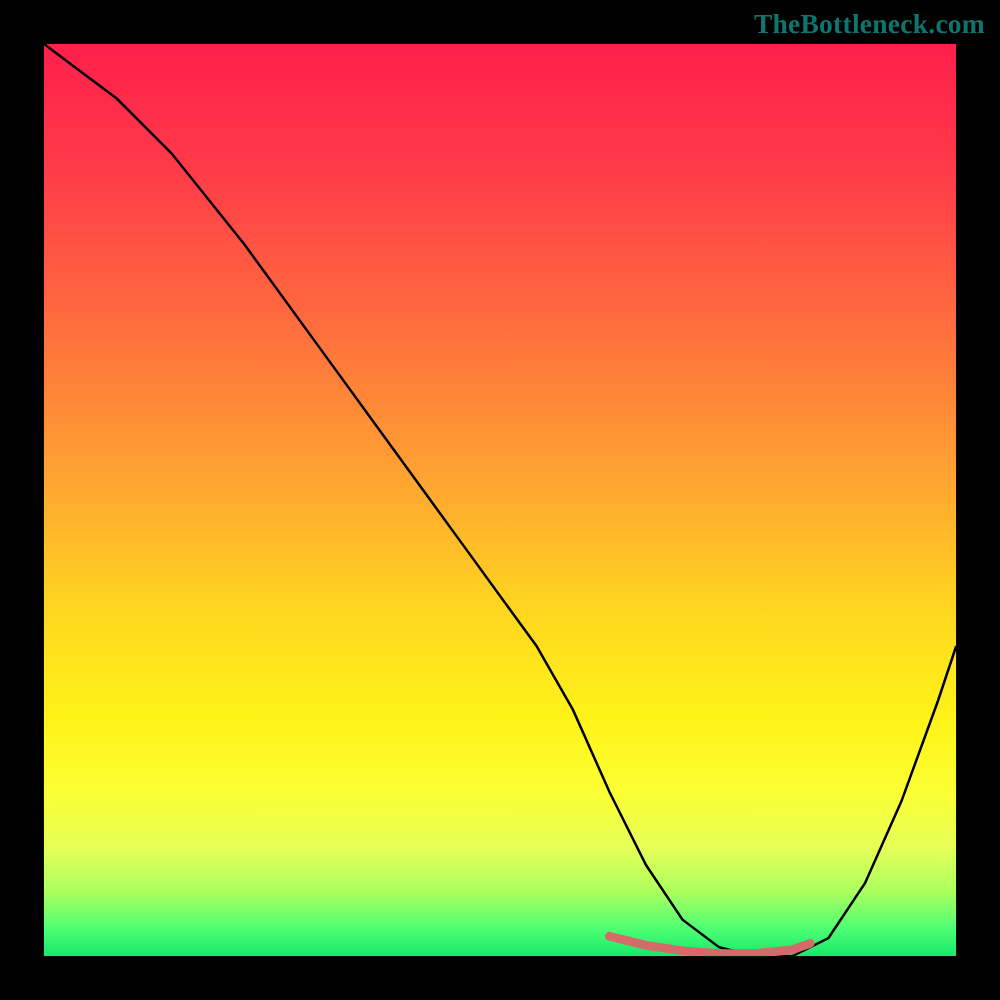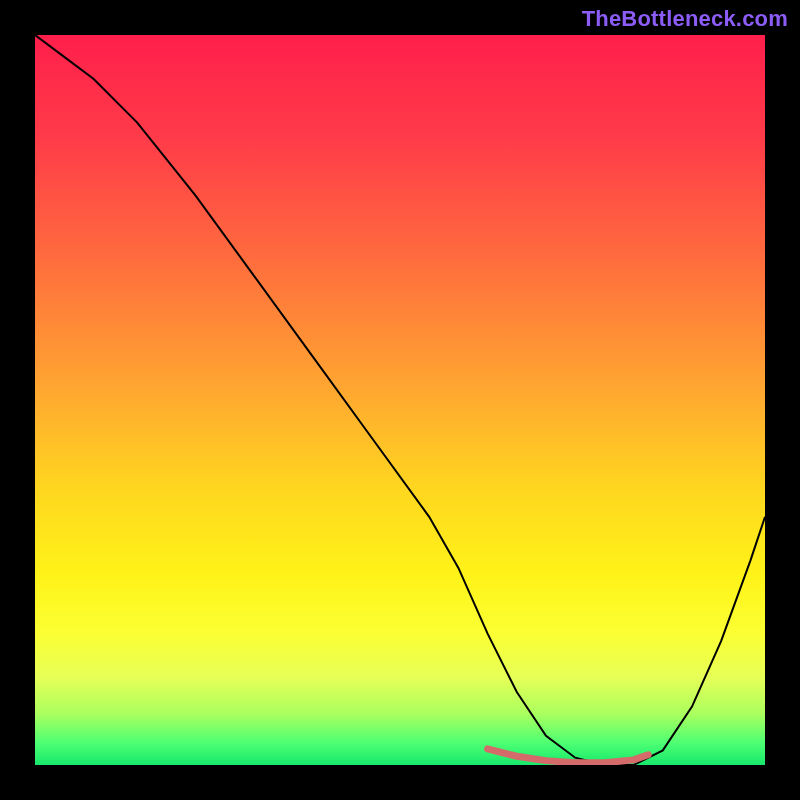--- a/index.html
+++ b/index.html
@@ -36,25 +36,26 @@
   svg.curve {
     position: absolute;
     inset: 0;
     width: 100%;
     height: 100%;
   }
   .watermark {
     position: absolute;
     top: 6px;
     right: 12px;
-    color: #8b5cf6;
+    color: #0f766e;
     font-size: 22px;
     font-weight: 600;
     letter-spacing: 0.2px;
     user-select: none;
+    font-family: Liberation Serif, serif;
   }
 </style>
 </head>
 <body>
 
 <div class="frame">
   <div class="plot">
     <div class="gradient" style="--grad: linear-gradient(to bottom, #ff1f4b 0%, #ff3b49 14%, #ff6a3e 30%, #ffa531 48%, #ffd61f 62%, #fff318 74%, #fbff33 82%, #e6ff57 88%, #aaff5e 93%, #4dff73 97%, #17e86b 100%);"></div>
     <svg class="curve" viewBox="0 0 100 100" preserveAspectRatio="none">
       <path id="series-main" fill="none" stroke="#000000" stroke-width="2" vector-effect="non-scaling-stroke" d="M0.00 0.00 L4.00 3.00 L8.00 6.00 L14.00 12.00 L22.00 22.00 L30.00 33.00 L38.00 44.00 L46.00 55.00 L54.00 66.00 L58.00 73.00 L62.00 82.00 L66.00 90.00 L70.00 96.00 L74.00 99.00 L78.00 100.00 L82.00 100.00 L86.00 98.00 L90.00 92.00 L94.00 83.00 L98.00 72.00 L100.00 66.00"></path>

